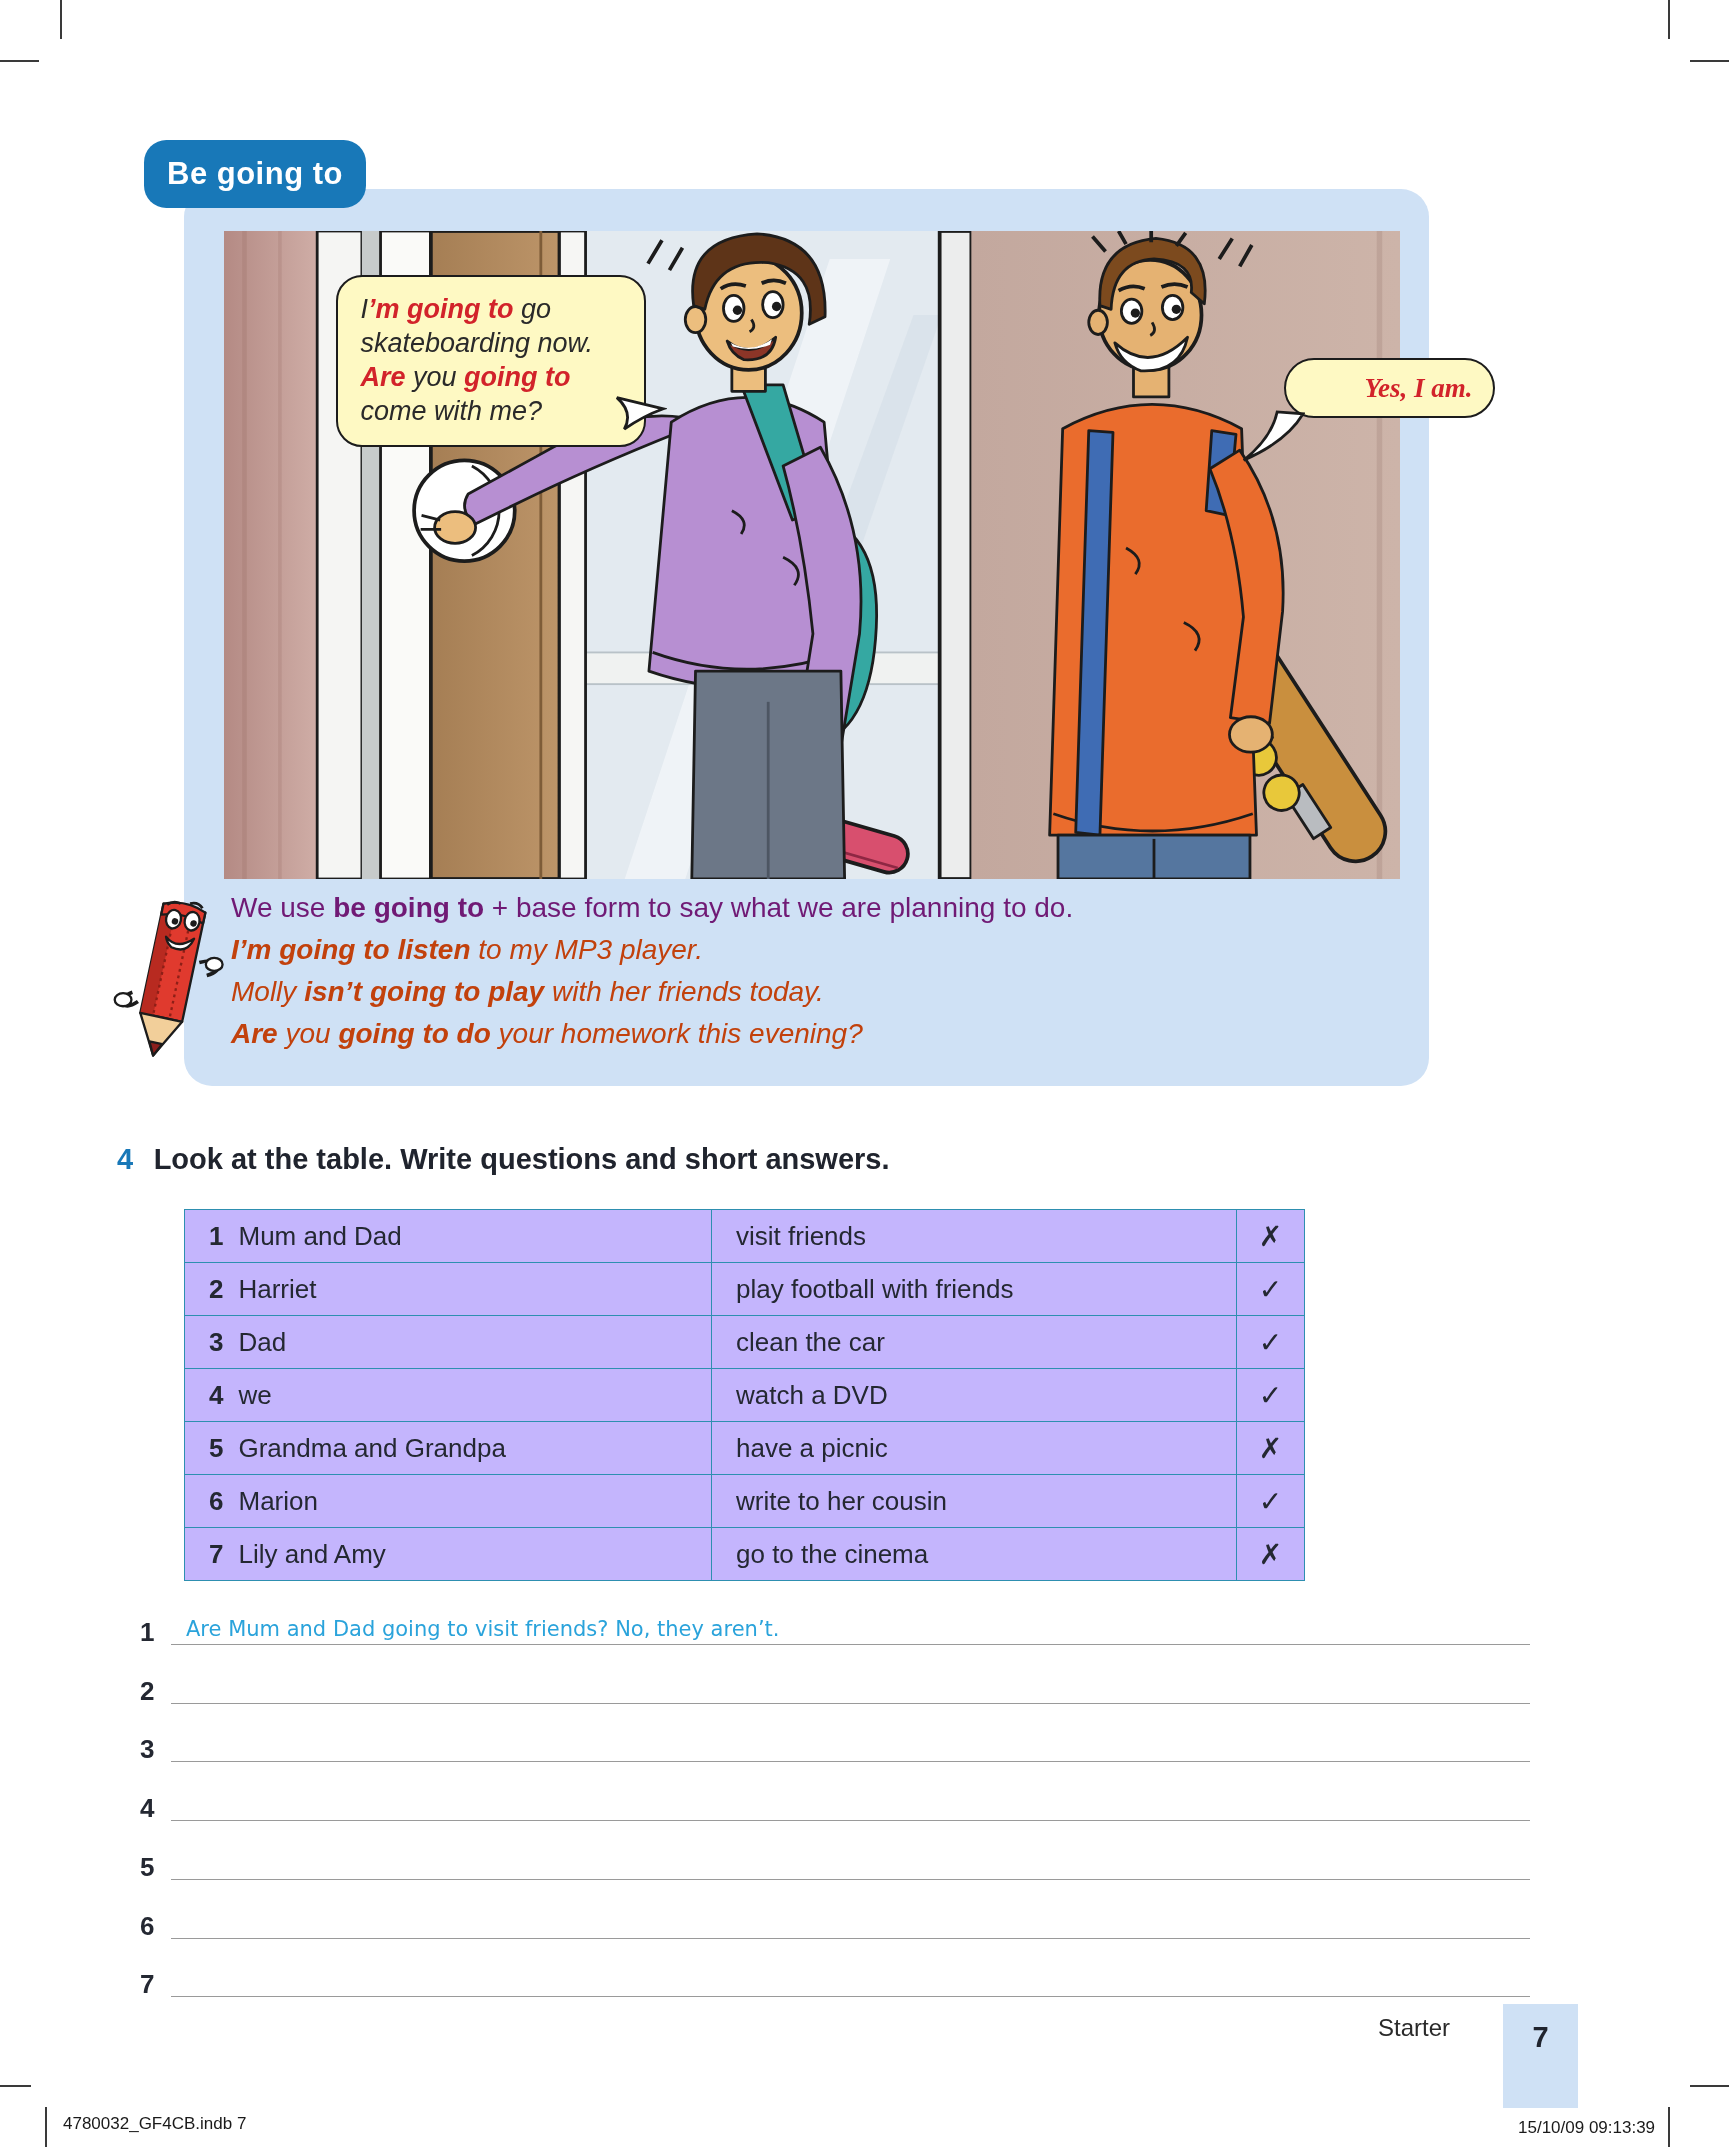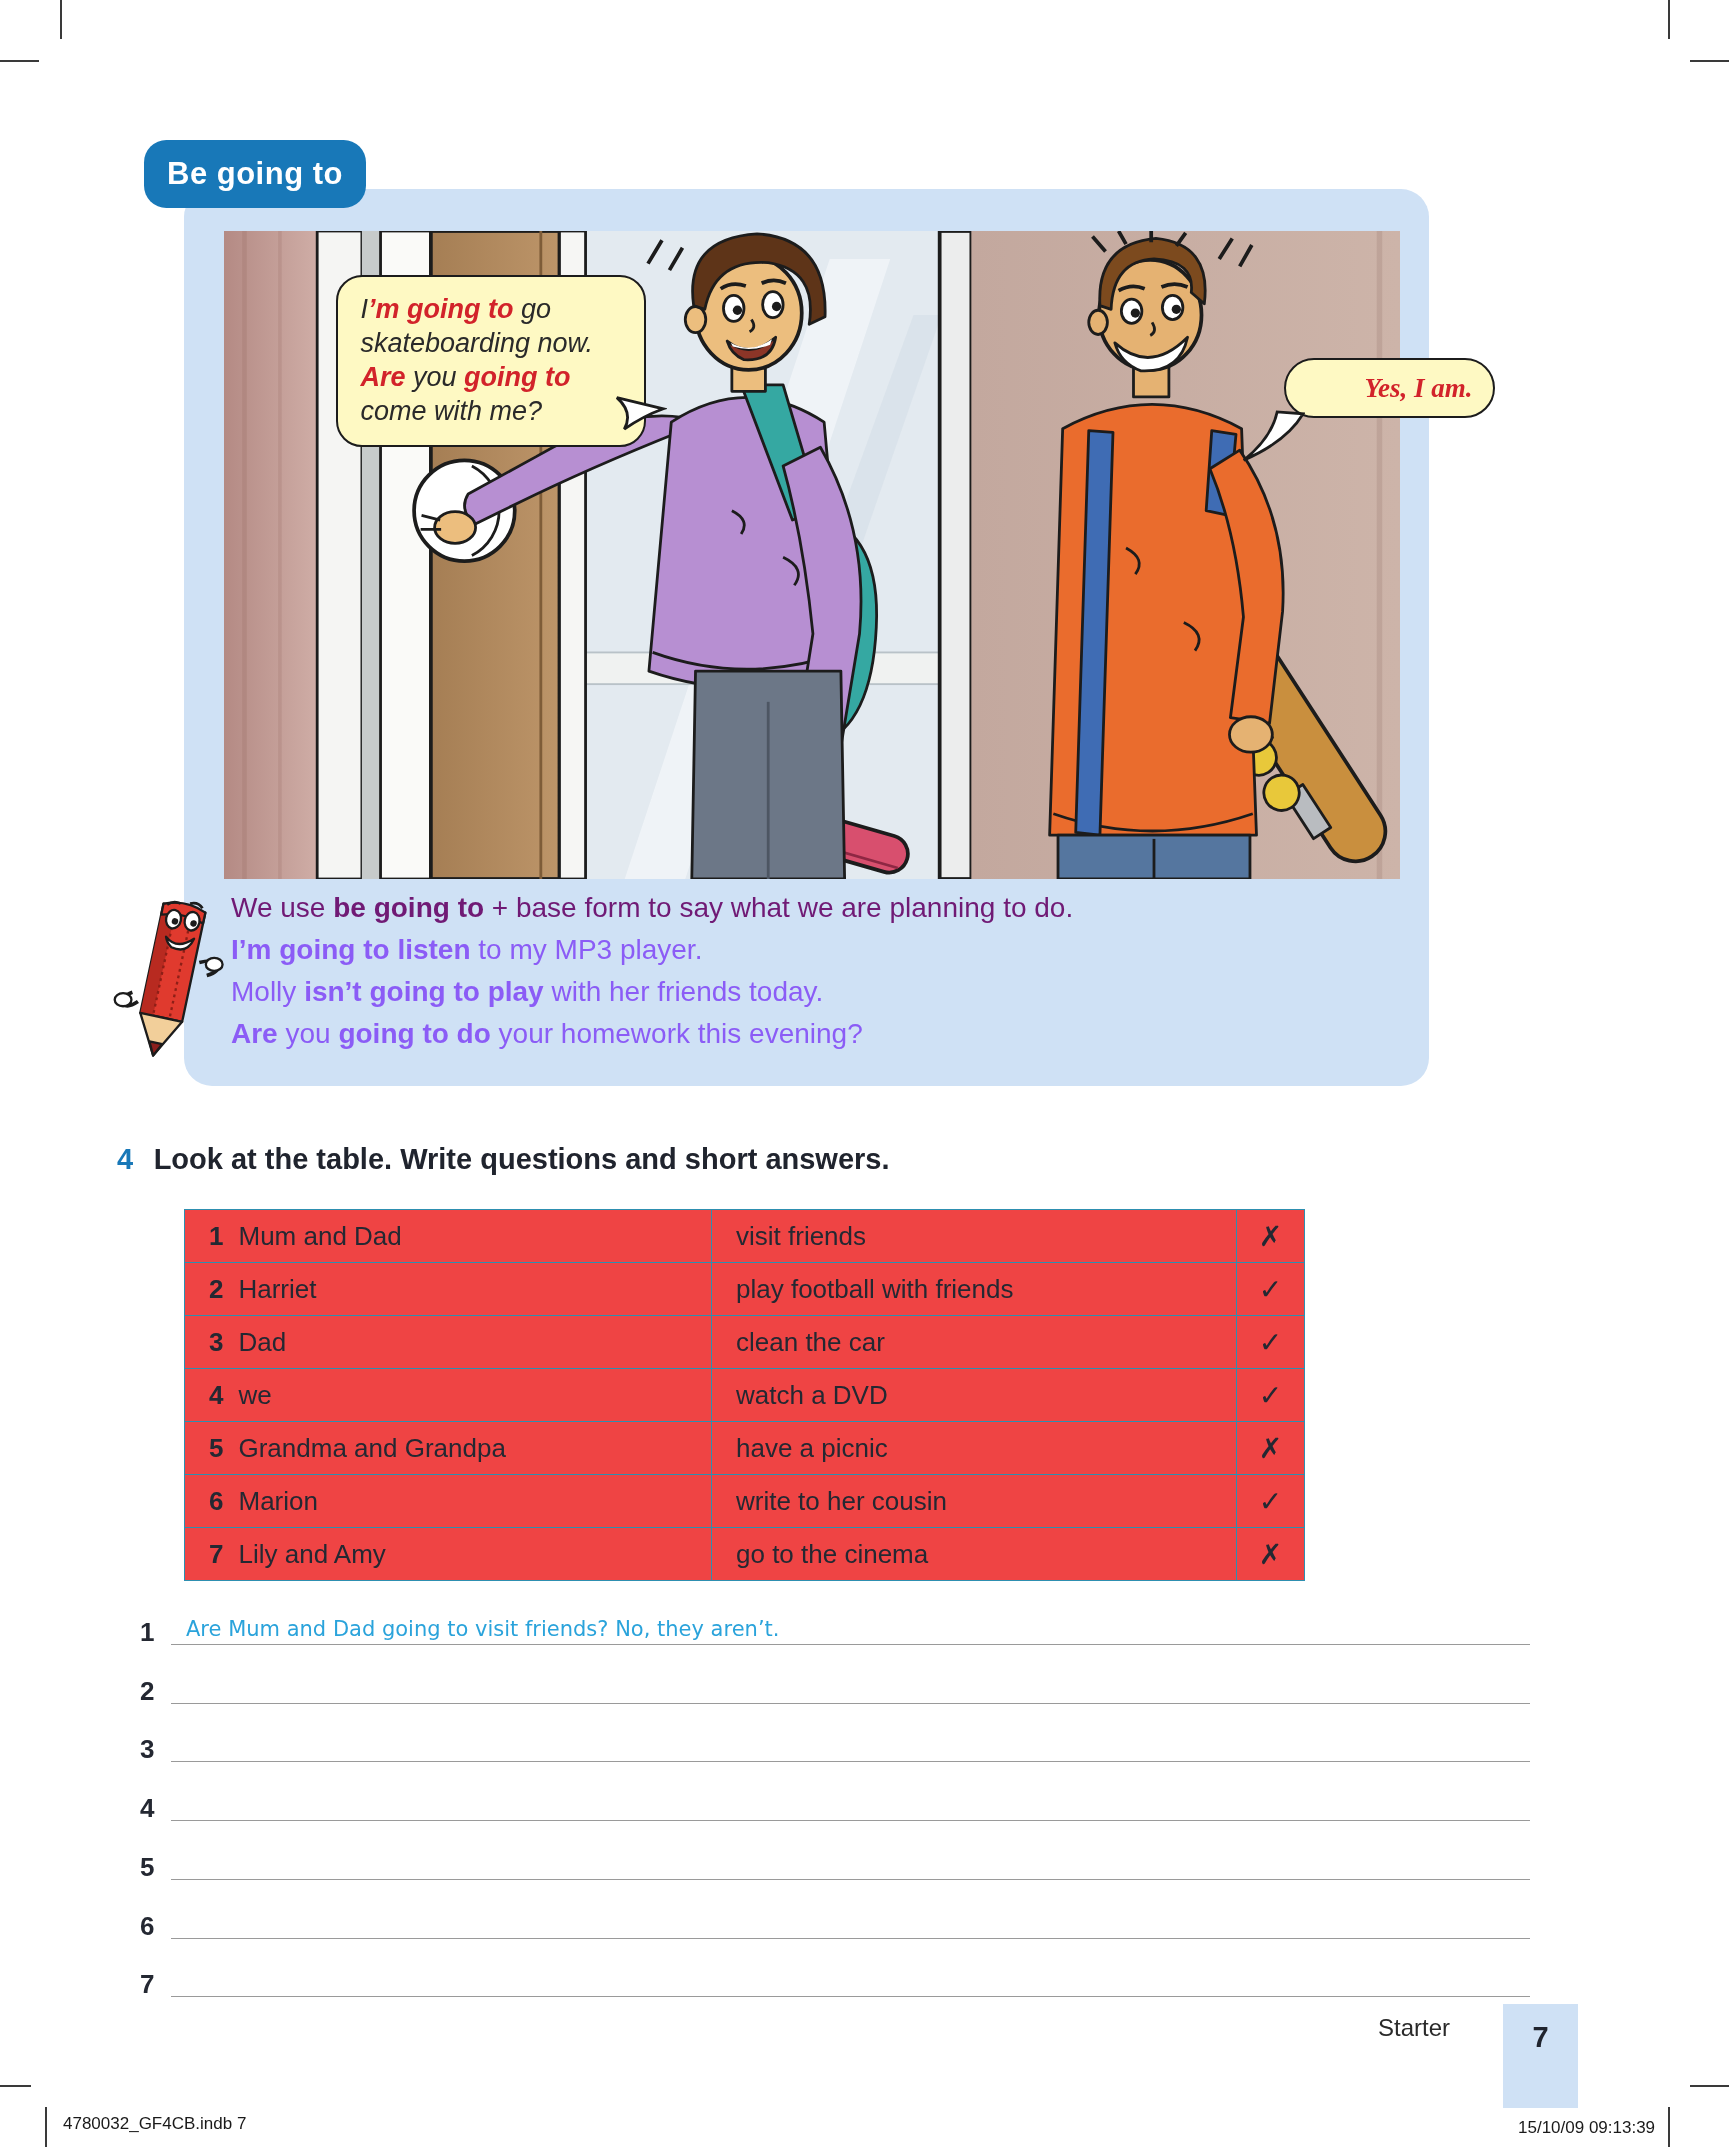--- a/index.html
+++ b/index.html
@@ -19,29 +19,29 @@
   .bubble{position:absolute;background:#fef9c3;border:2.8px solid #1c1c1c;z-index:4;
           font-size:27px;line-height:34px;font-style:italic;color:#2a2a2a;}
   #bubble1{left:336px;top:275px;width:263px;padding:15px 20.5px 17px 22.4px;border-radius:26px;}
   #bubble2{left:1284px;top:358px;width:166px;padding:11.2px 20.5px;border-radius:32px;text-align:right;font-family:Liberation Serif, serif;}
   .tail{position:absolute;z-index:5;}
   .sR{color:#d2232a;font-weight:bold;}
   .sB{font-weight:bold;}
   
   #rulebox{position:absolute;left:231px;top:887px;width:1156px;z-index:3;font-size:28px;line-height:42px;}
   #rulebox .lead{font-style:normal;color:#701a75;}
-  #rulebox .ex{color:#8b5cf6;}
+  #rulebox .ex{font-style:italic;color:#c2410c;}
   #pencil{position:absolute;left:110px;top:890px;width:121px;height:172px;z-index:4;}
   
   #ex-head{position:absolute;left:117px;top:1143px;font-size:29px;font-weight:bold;z-index:2;}
   #ex-num{color:#1878b8;margin-right:20.5px;}
   #tablewrap{position:absolute;left:184px;top:1209px;z-index:2;}
   table.acts{border-collapse:collapse;table-layout:fixed;width:1068px;}
   table.acts td{border:1.9px solid #2e8fb0;height:52px;font-size:26px;color:#242832;
-                padding:0 0 0 24px;background:#ef4444;}
+                padding:0 0 0 24px;background:#c4b5fd;}
   table.acts td.c1{width:502px;}
   table.acts td.c2{width:500px;}
   table.acts td.c3{width:67px;text-align:center;padding:0;font-size:28px;}
   .rownum{font-weight:bold;margin-right:15px;}
   
   #answers{position:absolute;left:138px;top:1596px;width:1395px;height:415px;z-index:2;}
   .arow{position:absolute;left:0;width:100%;height:58px;}
   .arow .n{position:absolute;left:1.9px;bottom:5.6px;font-size:26px;font-weight:bold;color:#242832;}
   .arow .rule{position:absolute;left:33px;right:2.8px;bottom:9.3px;height:0;
               border-bottom:1.9px solid #9a9a9a;}

